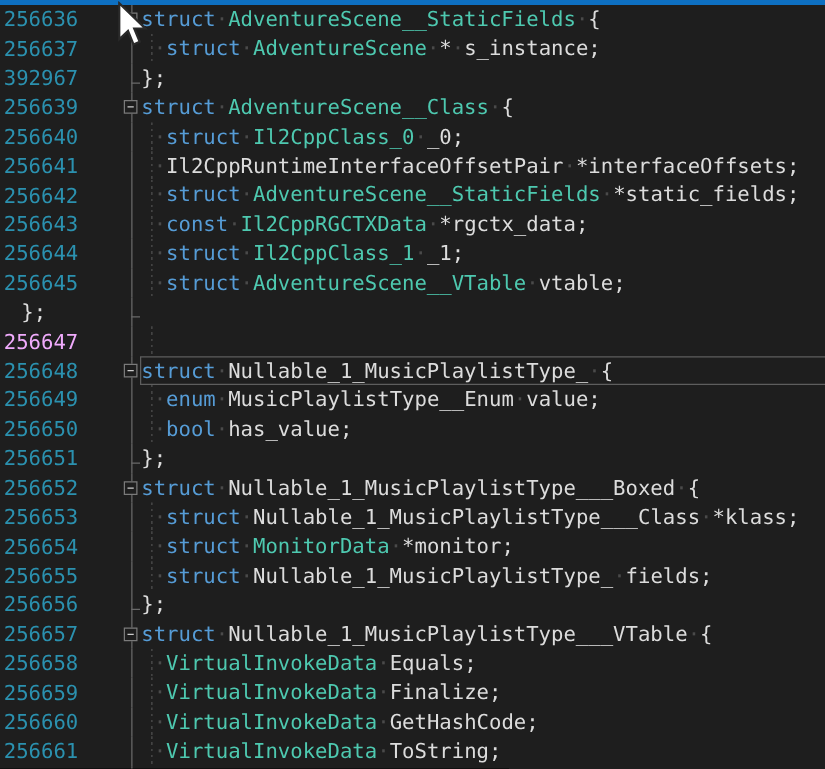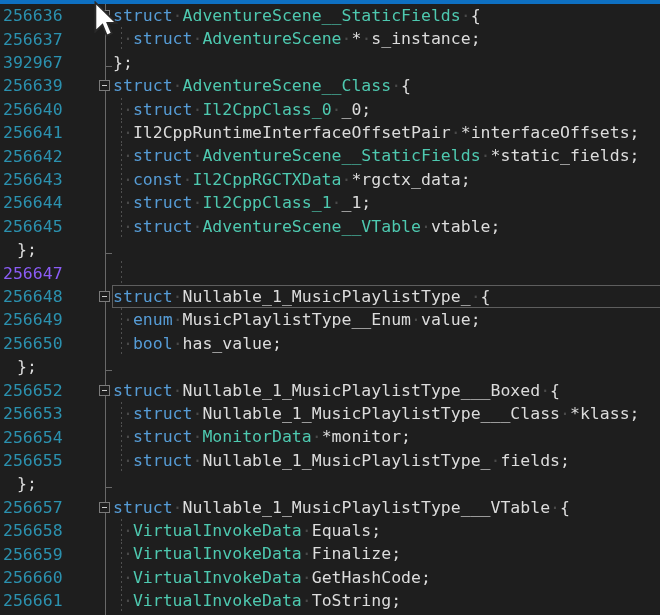--- a/index.html
+++ b/index.html
@@ -86,30 +86,30 @@
       <div class="row"><span class="lineno" style="color: rgb(43, 145, 175);">256637</span><span class="oline" style="background: rgb(105, 105, 105);"></span><span class="iguide"></span><span class="code"><span style="color: rgb(220, 220, 220);">&nbsp;</span><span style="color: rgb(74, 74, 74);">·</span><span style="color: rgb(86, 156, 214);">struct</span><span style="color: rgb(74, 74, 74);">·</span><span style="color: rgb(78, 201, 176);">AdventureScene</span><span style="color: rgb(74, 74, 74);">·</span><span style="color: rgb(220, 220, 220);">*</span><span style="color: rgb(74, 74, 74);">·</span><span style="color: rgb(220, 220, 220);">s_instance;</span></span></div>
       <div class="row"><span class="lineno" style="color: rgb(43, 145, 175);">392967</span><span class="oline" style="background: rgb(105, 105, 105);"></span><span class="obend" style="background: rgb(105, 105, 105);"></span><span class="code"><span style="color: rgb(220, 220, 220);">};</span></span></div>
       <div class="row"><span class="lineno" style="color: rgb(43, 145, 175);">256639</span><span class="oline" style="background: rgb(105, 105, 105);"></span><span class="foldbox"><span class="minus"></span></span><span class="code"><span style="color: rgb(86, 156, 214);">struct</span><span style="color: rgb(74, 74, 74);">·</span><span style="color: rgb(78, 201, 176);">AdventureScene__Class</span><span style="color: rgb(74, 74, 74);">·</span><span style="color: rgb(220, 220, 220);">{</span></span></div>
       <div class="row"><span class="lineno" style="color: rgb(43, 145, 175);">256640</span><span class="oline" style="background: rgb(105, 105, 105);"></span><span class="iguide"></span><span class="code"><span style="color: rgb(220, 220, 220);">&nbsp;</span><span style="color: rgb(74, 74, 74);">·</span><span style="color: rgb(86, 156, 214);">struct</span><span style="color: rgb(74, 74, 74);">·</span><span style="color: rgb(78, 201, 176);">Il2CppClass_0</span><span style="color: rgb(74, 74, 74);">·</span><span style="color: rgb(220, 220, 220);">_0;</span></span></div>
       <div class="row"><span class="lineno" style="color: rgb(43, 145, 175);">256641</span><span class="oline" style="background: rgb(105, 105, 105);"></span><span class="iguide"></span><span class="code"><span style="color: rgb(220, 220, 220);">&nbsp;</span><span style="color: rgb(74, 74, 74);">·</span><span style="color: rgb(220, 220, 220);">Il2CppRuntimeInterfaceOffsetPair</span><span style="color: rgb(74, 74, 74);">·</span><span style="color: rgb(220, 220, 220);">*interfaceOffsets;</span></span></div>
       <div class="row"><span class="lineno" style="color: rgb(43, 145, 175);">256642</span><span class="oline" style="background: rgb(105, 105, 105);"></span><span class="iguide"></span><span class="code"><span style="color: rgb(220, 220, 220);">&nbsp;</span><span style="color: rgb(74, 74, 74);">·</span><span style="color: rgb(86, 156, 214);">struct</span><span style="color: rgb(74, 74, 74);">·</span><span style="color: rgb(78, 201, 176);">AdventureScene__StaticFields</span><span style="color: rgb(74, 74, 74);">·</span><span style="color: rgb(220, 220, 220);">*static_fields;</span></span></div>
       <div class="row"><span class="lineno" style="color: rgb(43, 145, 175);">256643</span><span class="oline" style="background: rgb(105, 105, 105);"></span><span class="iguide"></span><span class="code"><span style="color: rgb(220, 220, 220);">&nbsp;</span><span style="color: rgb(74, 74, 74);">·</span><span style="color: rgb(86, 156, 214);">const</span><span style="color: rgb(74, 74, 74);">·</span><span style="color: rgb(78, 201, 176);">Il2CppRGCTXData</span><span style="color: rgb(74, 74, 74);">·</span><span style="color: rgb(220, 220, 220);">*rgctx_data;</span></span></div>
       <div class="row"><span class="lineno" style="color: rgb(43, 145, 175);">256644</span><span class="oline" style="background: rgb(105, 105, 105);"></span><span class="iguide"></span><span class="code"><span style="color: rgb(220, 220, 220);">&nbsp;</span><span style="color: rgb(74, 74, 74);">·</span><span style="color: rgb(86, 156, 214);">struct</span><span style="color: rgb(74, 74, 74);">·</span><span style="color: rgb(78, 201, 176);">Il2CppClass_1</span><span style="color: rgb(74, 74, 74);">·</span><span style="color: rgb(220, 220, 220);">_1;</span></span></div>
       <div class="row"><span class="lineno" style="color: rgb(43, 145, 175);">256645</span><span class="oline" style="background: rgb(105, 105, 105);"></span><span class="iguide"></span><span class="code"><span style="color: rgb(220, 220, 220);">&nbsp;</span><span style="color: rgb(74, 74, 74);">·</span><span style="color: rgb(86, 156, 214);">struct</span><span style="color: rgb(74, 74, 74);">·</span><span style="color: rgb(78, 201, 176);">AdventureScene__VTable</span><span style="color: rgb(74, 74, 74);">·</span><span style="color: rgb(220, 220, 220);">vtable;</span></span></div>
       <div class="row"><span class="oline" style="background: rgb(105, 105, 105);"></span><span class="obend" style="background: rgb(105, 105, 105);"></span><span class="code"><span style="color: rgb(220, 220, 220);">};</span></span></div>
-      <div class="row"><span class="lineno" style="color: #8b5cf6;">256647</span><span class="oline" style="background: rgb(105, 105, 105);"></span><span class="iguide"></span><span class="code"></span></div>
+      <div class="row"><span class="lineno" style="color: #f0abfc;">256647</span><span class="oline" style="background: rgb(105, 105, 105);"></span><span class="iguide"></span><span class="code"></span></div>
       <div class="row"><span class="lineno" style="color: rgb(43, 145, 175);">256648</span><span class="oline" style="background: rgb(105, 105, 105);"></span><span class="foldbox"><span class="minus"></span></span><span class="curline"></span><span class="code"><span style="color: rgb(86, 156, 214);">struct</span><span style="color: rgb(74, 74, 74);">·</span><span style="color: rgb(220, 220, 220);">Nullable_1_MusicPlaylistType_</span><span style="color: rgb(74, 74, 74);">·</span><span style="color: rgb(220, 220, 220);">{</span></span></div>
       <div class="row"><span class="lineno" style="color: rgb(43, 145, 175);">256649</span><span class="oline" style="background: rgb(105, 105, 105);"></span><span class="iguide"></span><span class="code"><span style="color: rgb(220, 220, 220);">&nbsp;</span><span style="color: rgb(74, 74, 74);">·</span><span style="color: rgb(86, 156, 214);">enum</span><span style="color: rgb(74, 74, 74);">·</span><span style="color: rgb(220, 220, 220);">MusicPlaylistType__Enum</span><span style="color: rgb(74, 74, 74);">·</span><span style="color: rgb(220, 220, 220);">value;</span></span></div>
       <div class="row"><span class="lineno" style="color: rgb(43, 145, 175);">256650</span><span class="oline" style="background: rgb(105, 105, 105);"></span><span class="iguide"></span><span class="code"><span style="color: rgb(220, 220, 220);">&nbsp;</span><span style="color: rgb(74, 74, 74);">·</span><span style="color: rgb(86, 156, 214);">bool</span><span style="color: rgb(74, 74, 74);">·</span><span style="color: rgb(220, 220, 220);">has_value;</span></span></div>
-      <div class="row"><span class="oline" style="background: rgb(105, 105, 105);"></span><span class="obend" style="background: rgb(105, 105, 105);"></span><span class="code"><span style="color: rgb(220, 220, 220);">};</span></span></div>
+      <div class="row"><span class="lineno" style="color: rgb(43, 145, 175);">256651</span><span class="oline" style="background: rgb(105, 105, 105);"></span><span class="obend" style="background: rgb(105, 105, 105);"></span><span class="code"><span style="color: rgb(220, 220, 220);">};</span></span></div>
       <div class="row"><span class="lineno" style="color: rgb(43, 145, 175);">256652</span><span class="oline" style="background: rgb(105, 105, 105);"></span><span class="foldbox"><span class="minus"></span></span><span class="code"><span style="color: rgb(86, 156, 214);">struct</span><span style="color: rgb(74, 74, 74);">·</span><span style="color: rgb(220, 220, 220);">Nullable_1_MusicPlaylistType___Boxed</span><span style="color: rgb(74, 74, 74);">·</span><span style="color: rgb(220, 220, 220);">{</span></span></div>
       <div class="row"><span class="lineno" style="color: rgb(43, 145, 175);">256653</span><span class="oline" style="background: rgb(105, 105, 105);"></span><span class="iguide"></span><span class="code"><span style="color: rgb(220, 220, 220);">&nbsp;</span><span style="color: rgb(74, 74, 74);">·</span><span style="color: rgb(86, 156, 214);">struct</span><span style="color: rgb(74, 74, 74);">·</span><span style="color: rgb(220, 220, 220);">Nullable_1_MusicPlaylistType___Class</span><span style="color: rgb(74, 74, 74);">·</span><span style="color: rgb(220, 220, 220);">*klass;</span></span></div>
       <div class="row"><span class="lineno" style="color: rgb(43, 145, 175);">256654</span><span class="oline" style="background: rgb(105, 105, 105);"></span><span class="iguide"></span><span class="code"><span style="color: rgb(220, 220, 220);">&nbsp;</span><span style="color: rgb(74, 74, 74);">·</span><span style="color: rgb(86, 156, 214);">struct</span><span style="color: rgb(74, 74, 74);">·</span><span style="color: rgb(78, 201, 176);">MonitorData</span><span style="color: rgb(74, 74, 74);">·</span><span style="color: rgb(220, 220, 220);">*monitor;</span></span></div>
       <div class="row"><span class="lineno" style="color: rgb(43, 145, 175);">256655</span><span class="oline" style="background: rgb(105, 105, 105);"></span><span class="iguide"></span><span class="code"><span style="color: rgb(220, 220, 220);">&nbsp;</span><span style="color: rgb(74, 74, 74);">·</span><span style="color: rgb(86, 156, 214);">struct</span><span style="color: rgb(74, 74, 74);">·</span><span style="color: rgb(220, 220, 220);">Nullable_1_MusicPlaylistType_</span><span style="color: rgb(74, 74, 74);">·</span><span style="color: rgb(220, 220, 220);">fields;</span></span></div>
-      <div class="row"><span class="oline" style="background: rgb(105, 105, 105);"></span><span class="obend" style="background: rgb(105, 105, 105);"></span><span class="code"><span style="color: rgb(220, 220, 220);">};</span></span></div>
+      <div class="row"><span class="lineno" style="color: rgb(43, 145, 175);">256656</span><span class="oline" style="background: rgb(105, 105, 105);"></span><span class="obend" style="background: rgb(105, 105, 105);"></span><span class="code"><span style="color: rgb(220, 220, 220);">};</span></span></div>
       <div class="row"><span class="lineno" style="color: rgb(43, 145, 175);">256657</span><span class="oline" style="background: rgb(105, 105, 105);"></span><span class="foldbox"><span class="minus"></span></span><span class="code"><span style="color: rgb(86, 156, 214);">struct</span><span style="color: rgb(74, 74, 74);">·</span><span style="color: rgb(220, 220, 220);">Nullable_1_MusicPlaylistType___VTable</span><span style="color: rgb(74, 74, 74);">·</span><span style="color: rgb(220, 220, 220);">{</span></span></div>
       <div class="row"><span class="lineno" style="color: rgb(43, 145, 175);">256658</span><span class="oline" style="background: rgb(105, 105, 105);"></span><span class="iguide"></span><span class="code"><span style="color: rgb(220, 220, 220);">&nbsp;</span><span style="color: rgb(74, 74, 74);">·</span><span style="color: rgb(78, 201, 176);">VirtualInvokeData</span><span style="color: rgb(74, 74, 74);">·</span><span style="color: rgb(220, 220, 220);">Equals;</span></span></div>
       <div class="row"><span class="lineno" style="color: rgb(43, 145, 175);">256659</span><span class="oline" style="background: rgb(105, 105, 105);"></span><span class="iguide"></span><span class="code"><span style="color: rgb(220, 220, 220);">&nbsp;</span><span style="color: rgb(74, 74, 74);">·</span><span style="color: rgb(78, 201, 176);">VirtualInvokeData</span><span style="color: rgb(74, 74, 74);">·</span><span style="color: rgb(220, 220, 220);">Finalize;</span></span></div>
       <div class="row"><span class="lineno" style="color: rgb(43, 145, 175);">256660</span><span class="oline" style="background: rgb(105, 105, 105);"></span><span class="iguide"></span><span class="code"><span style="color: rgb(220, 220, 220);">&nbsp;</span><span style="color: rgb(74, 74, 74);">·</span><span style="color: rgb(78, 201, 176);">VirtualInvokeData</span><span style="color: rgb(74, 74, 74);">·</span><span style="color: rgb(220, 220, 220);">GetHashCode;</span></span></div>
       <div class="row"><span class="lineno" style="color: rgb(43, 145, 175);">256661</span><span class="oline" style="background: rgb(105, 105, 105);"></span><span class="iguide"></span><span class="code"><span style="color: rgb(220, 220, 220);">&nbsp;</span><span style="color: rgb(74, 74, 74);">·</span><span style="color: rgb(78, 201, 176);">VirtualInvokeData</span><span style="color: rgb(74, 74, 74);">·</span><span style="color: rgb(220, 220, 220);">ToString;</span></span></div>
       <div class="row"><span class="lineno" style="color: rgb(43, 145, 175);">256662</span><span class="oline" style="background: rgb(105, 105, 105);"></span><span class="code"><span style="color: rgb(220, 220, 220);">};</span></span></div>
     </div>
   <svg id="mouse-cursor" width="26" height="40" viewBox="0 0 13 20">
     <polygon points="1.2,0.8 1.2,15.2 4.7,11.9 6.9,17.3 9.4,16.2 7.2,10.9 11.6,10.9" fill="#ffffff" stroke="#2a2a2a" stroke-width="0.9"></polygon>
   </svg>

